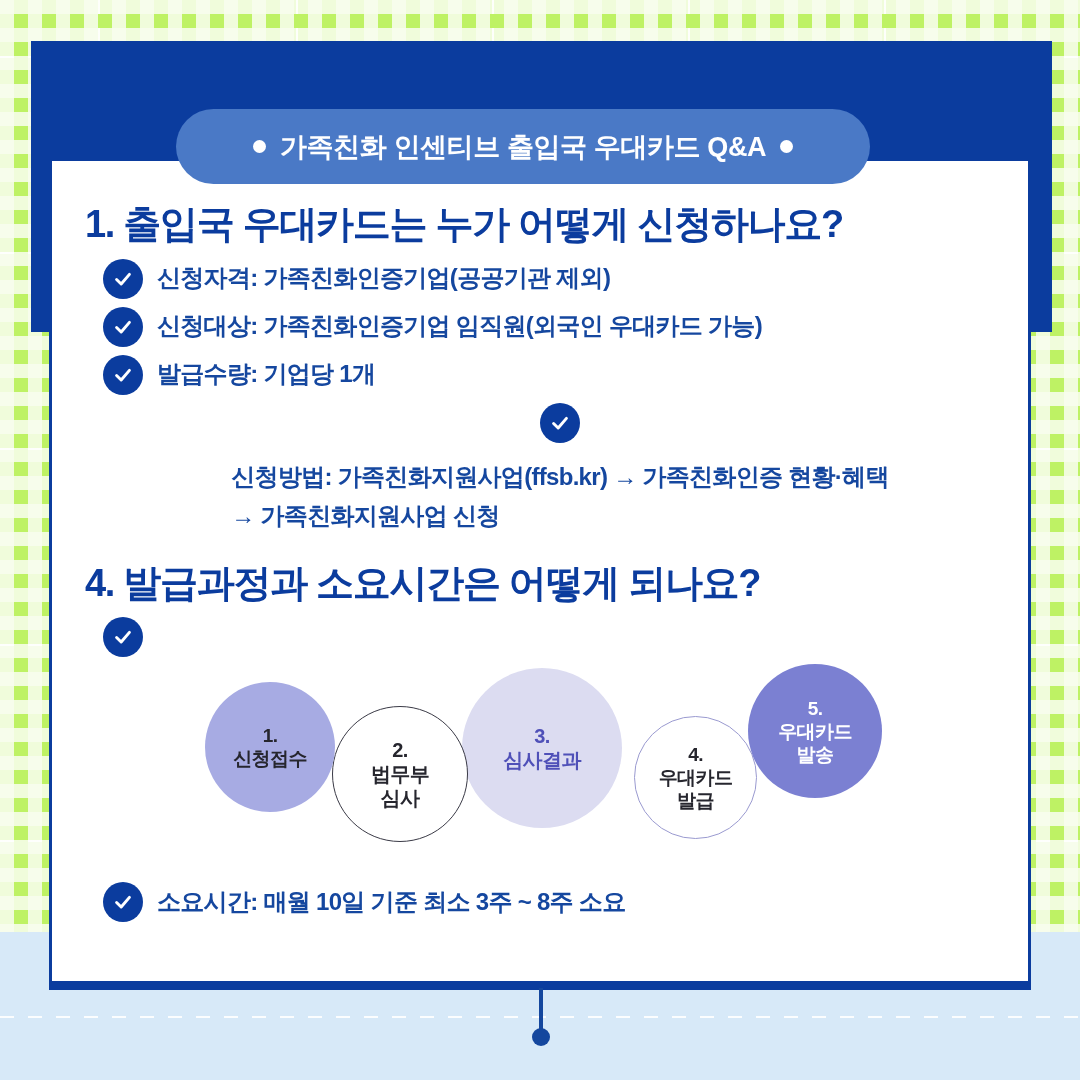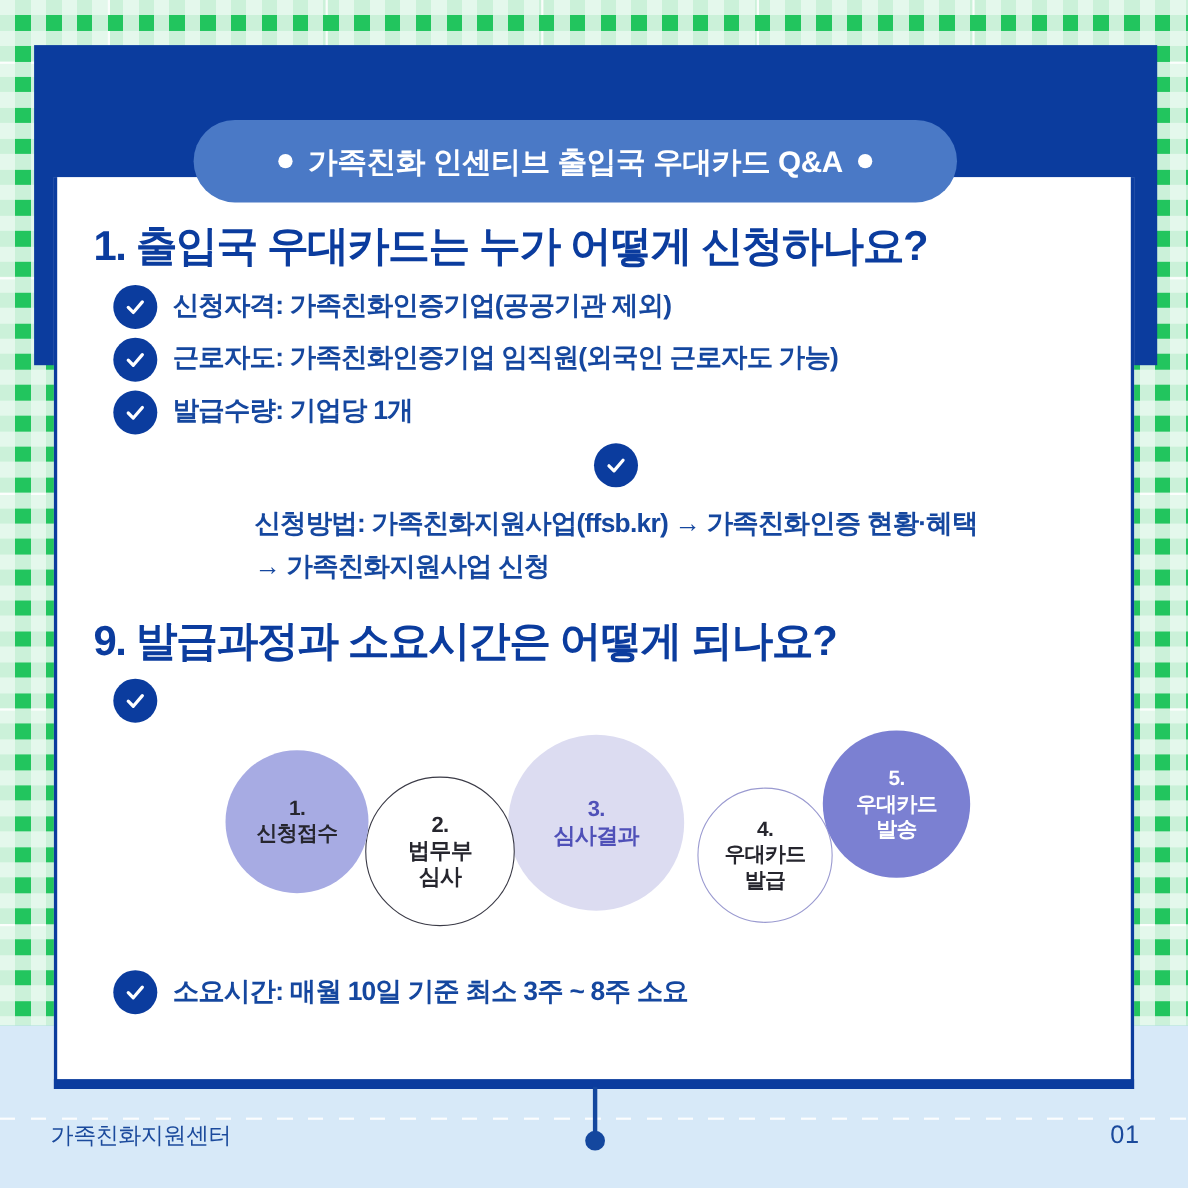--- a/index.html
+++ b/index.html
@@ -9,21 +9,21 @@
     width:1080px; height:1080px;
     font-family:"Liberation Sans","DejaVu Sans",sans-serif;
     background:#d7e9f8;
     overflow:hidden;
   }
 
   
   #page {
     position:relative;
     width:1080px; height:932px;
-    background:#22c55e;
+    background:#bef264;
   }
   .grid-layer {
     position:absolute; inset:0;
     background-image:
       repeating-linear-gradient(to right,
         rgba(255,255,255,.85) 0 14px, transparent 14px 28px),
       repeating-linear-gradient(to bottom,
         rgba(255,255,255,.85) 0 14px, transparent 14px 28px);
     background-size:100% 1.5px, 1.5px 100%;
     background-position:0 200px, 200px 0;
@@ -249,21 +249,21 @@
         </span>
         <span class="bullet-text">신청자격: 가족친화인증기업(공공기관 제외)</span>
       </div>
 
       <div class="bullet">
         <span class="check">
           <svg width="22" height="22" viewBox="0 0 24 24" aria-hidden="true">
             <path d="M5 12.5 L10 17.5 L19 7" fill="none" stroke="#ffffff" stroke-width="3.2" stroke-linecap="round" stroke-linejoin="round"></path>
           </svg>
         </span>
-        <span class="bullet-text">근로자도: 가족친화인증기업 임직원(외국인 근로자도 가능)</span>
+        <span class="bullet-text">신청대상: 가족친화인증기업 임직원(외국인 우대카드 가능)</span>
       </div>
 
       <div class="bullet">
         <span class="check">
           <svg width="22" height="22" viewBox="0 0 24 24" aria-hidden="true">
             <path d="M5 12.5 L10 17.5 L19 7" fill="none" stroke="#ffffff" stroke-width="3.2" stroke-linecap="round" stroke-linejoin="round"></path>
           </svg>
         </span>
         <span class="bullet-text">발급수량: 기업당 1개</span>
       </div>
@@ -276,21 +276,21 @@
           </svg>
         </span>
         <span class="bullet-text">
           <span class="l1">신청방법: 가족친화지원사업(ffsb.kr) → 가족친화인증 현황·혜택</span>
           <span class="l2">→ 가족친화지원사업 신청</span>
         </span>
       </div>
 
     </div>
 
-    <div class="q-title second">9. 발급과정과 소요시간은 어떻게 되나요?</div>
+    <div class="q-title second">4. 발급과정과 소요시간은 어떻게 되나요?</div>
 
     <div class="bullets">
       <div class="bullet">
         <span class="check">
           <svg width="22" height="22" viewBox="0 0 24 24" aria-hidden="true">
             <path d="M5 12.5 L10 17.5 L19 7" fill="none" stroke="#ffffff" stroke-width="3.2" stroke-linecap="round" stroke-linejoin="round"></path>
           </svg>
         </span>
       </div>
     </div>
@@ -338,18 +338,14 @@
       </div>
     </div>
 
   </div>
 
   <div class="pin">
     <div class="pin-line"></div>
     <div class="pin-dot"></div>
   </div>
 
-  <div class="footer">
-    <div class="footer-left">가족친화지원센터</div>
-    <div class="footer-right">01</div>
-  </div>
 
 </div>
 
 </body></html>

